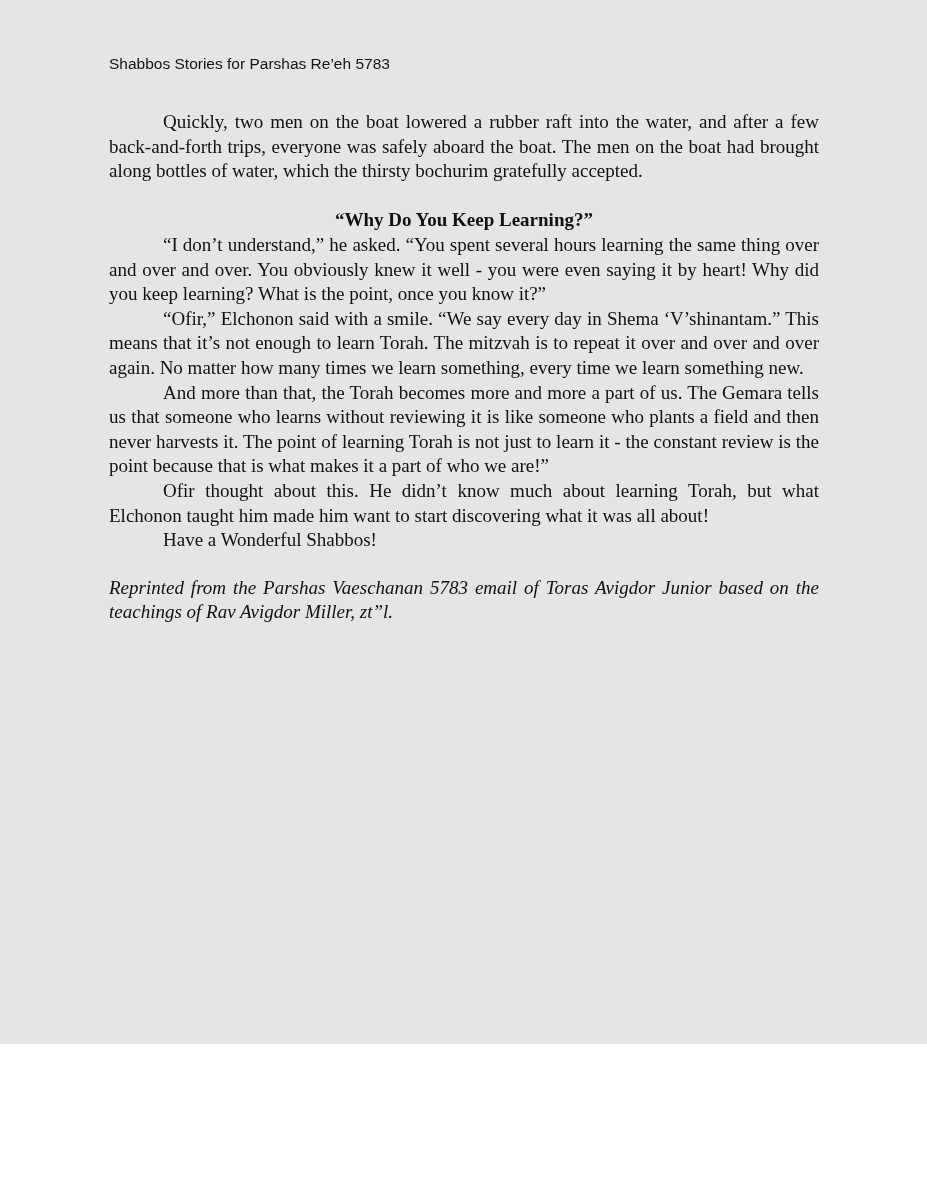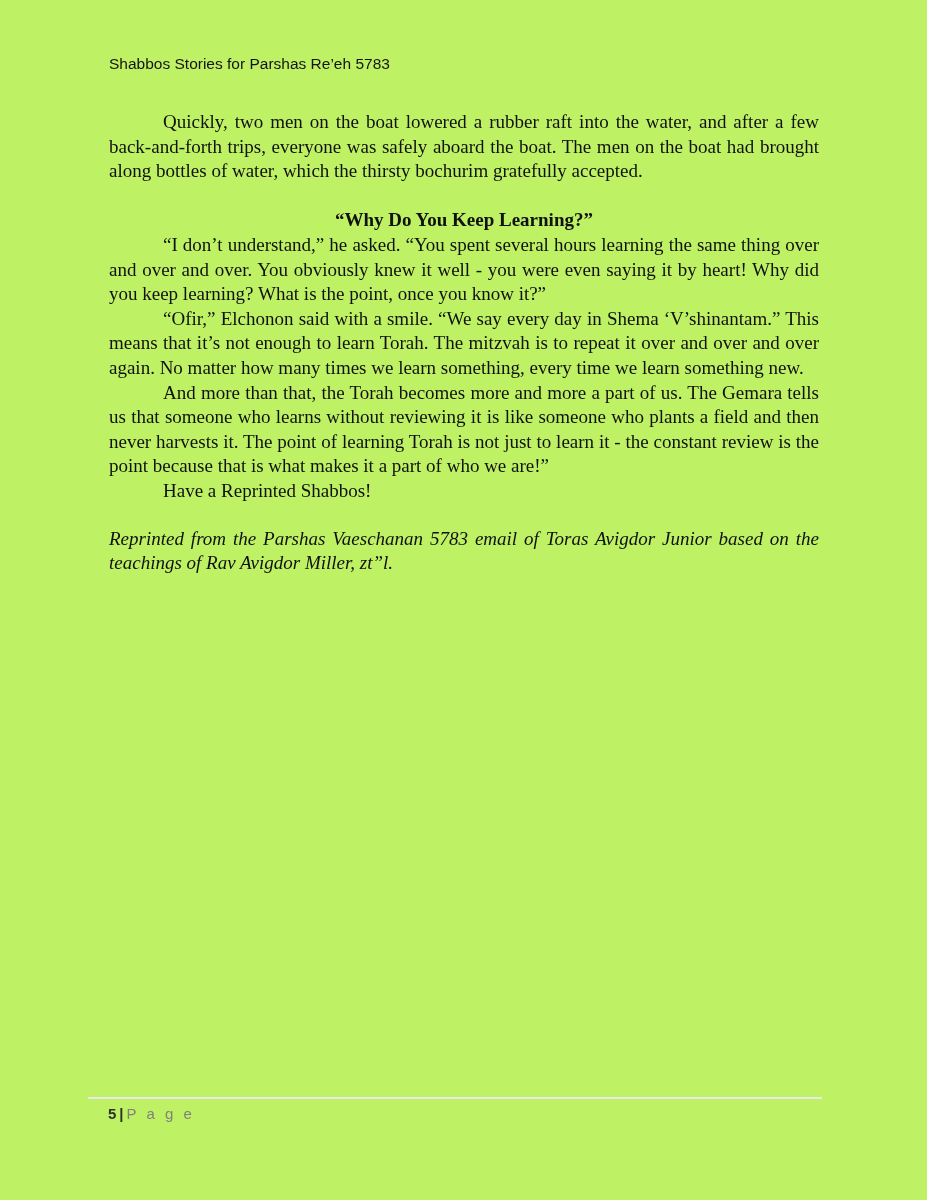--- a/index.html
+++ b/index.html
@@ -1,21 +1,21 @@
 <!DOCTYPE html>
 <html><head>
 <meta charset="utf-8">
 <style>
   * { margin: 0; padding: 0; box-sizing: border-box; }
   html, body { background: #ffffff; }
   .page {
     position: relative;
     width: 927px;
-    height: 1200px;
-    background: #bef264;
+    height: 1044px;
+    background: #e5e5e5;
     overflow: hidden;
     font-family: "Liberation Serif", serif;
     color: #111111;
   }
   .running-header {
     position: absolute;
     left: 109px;
     top: 55px;
     font-family: "Liberation Sans", sans-serif;
     font-size: 15.5px;
@@ -73,21 +73,22 @@
   <div class="running-header">Shabbos Stories for Parshas Re’eh 5783</div>
 
   <div class="content">
     <p class="indent">Quickly, two men on the boat lowered a rubber raft into the water, and after a few back-and-forth trips, everyone was safely aboard the boat. The men on the boat had brought along bottles of water, which the thirsty bochurim gratefully accepted.</p>
 
     <h2 class="section-heading">“Why Do You Keep Learning?”</h2>
 
     <p class="indent">“I don’t understand,” he asked. “You spent several hours learning the same thing over and over and over. You obviously knew it well - you were even saying it by heart! Why did you keep learning? What is the point, once you know it?”</p>
     <p class="indent">“Ofir,” Elchonon said with a smile. “We say every day in Shema ‘V’shinantam.” This means that it’s not enough to learn Torah. The mitzvah is to repeat it over and over and over again. No matter how many times we learn something, every time we learn something new.</p>
     <p class="indent">And more than that, the Torah becomes more and more a part of us. The Gemara tells us that someone who learns without reviewing it is like someone who plants a field and then never harvests it. The point of learning Torah is not just to learn it - the constant review is the point because that is what makes it a part of who we are!”</p>
-    <p class="indent">Have a Reprinted Shabbos!</p>
+    <p class="indent">Ofir thought about this. He didn’t know much about learning Torah, but what Elchonon taught him made him want to start discovering what it was all about!</p>
+    <p class="indent">Have a Wonderful Shabbos!</p>
 
     <p class="credit">Reprinted from the Parshas Vaeschanan 5783 email of Toras Avigdor Junior based on the teachings of Rav Avigdor Miller, zt”l.</p>
   </div>
 
   <div class="footer-rule"></div>
 
   <div class="page-footer">
     <span class="num">5</span><span class="sep">|</span><span class="label">P a g e</span>
   </div>
 

